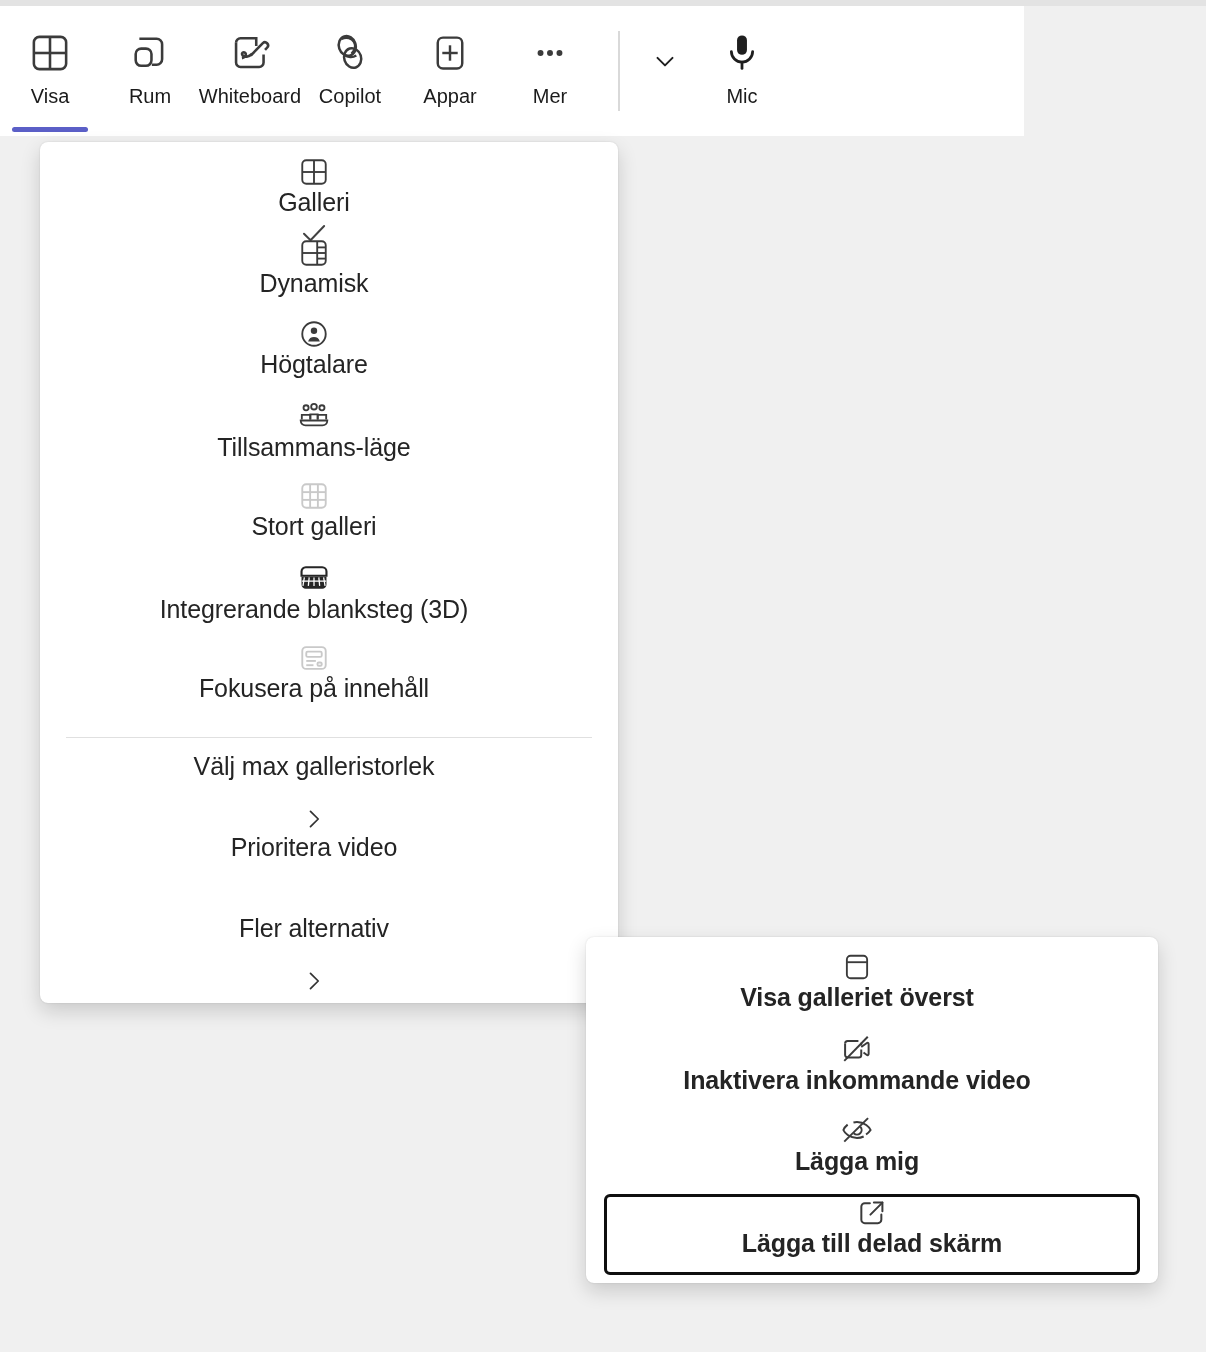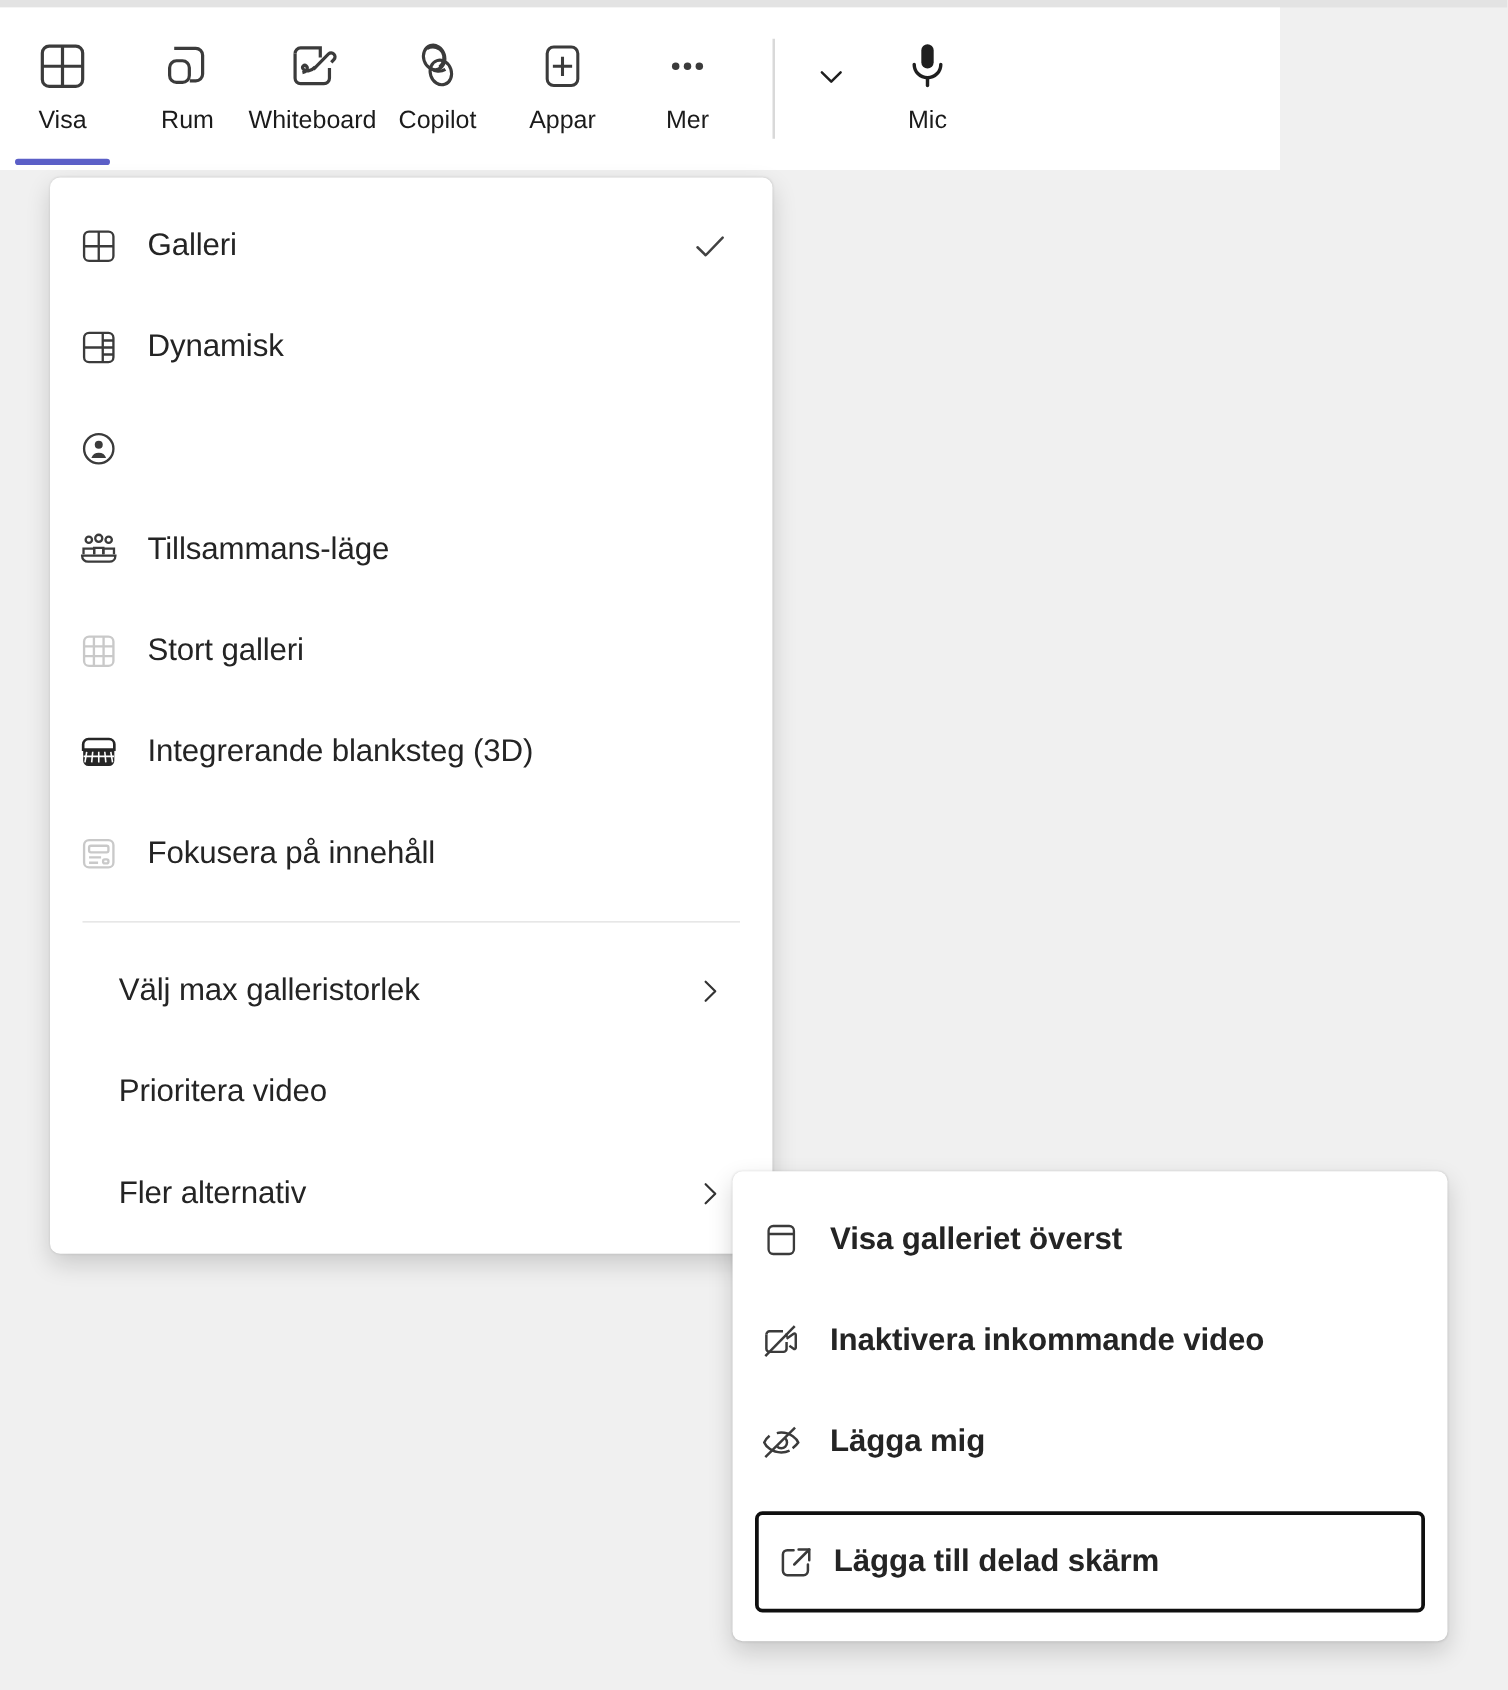--- a/index.html
+++ b/index.html
@@ -114,20 +114,21 @@
     font-weight: bold;
   }
 
   .menu-item {
     display: flex;
     align-items: center;
     height: 81px;
     padding: 0 30px 0 0;
     cursor: pointer;
     position: relative;
+    flex-direction: column;
   }
 
   .mi-icon {
     width: 78px;
     min-width: 78px;
     display: flex;
     align-items: center;
     justify-content: center;
   }
 
@@ -150,21 +151,21 @@
 
   .menu-sep {
     height: 1px;
     background: #e0e0e0;
     margin: 14px 26px 14px 26px;
   }
 
   .mi-focused {
     border: 3px solid #0f0f0f;
     border-radius: 6px;
-    margin: 15px 18px;
+    margin: 0 18px;
     padding-right: 0;
   }
   .mi-focused .mi-icon { width: 60px; min-width: 60px; }
 
   .pad-top-6 { margin-top: 6px; }
 
   svg { display: block; }
 </style>
 </head>
 <body>
@@ -298,20 +299,21 @@
     </div>
 
     <div class="menu-item">
       <span class="mi-icon">
         <svg width="32" height="32" viewBox="0 0 24 24">
           <circle cx="12" cy="12" r="8.8" fill="none" stroke="#3b3b3b" stroke-width="1.4"></circle>
           <circle cx="12" cy="9.6" r="2.4" fill="#3b3b3b"></circle>
           <path d="M7.6 17.6a4.6 4.6 0 0 1 8.8 0Z" fill="#3b3b3b"></path>
         </svg>
       </span>
+      <span class="mi-label">Högtalare</span>
       <span class="mi-trailing"></span>
     </div>
 
     <div class="menu-item">
       <span class="mi-icon">
         <svg width="34" height="34" viewBox="0 0 24 24" fill="none" stroke="#3b3b3b" stroke-width="1.3">
           <circle cx="6.4" cy="6.2" r="1.8"></circle>
           <circle cx="12" cy="5.4" r="2"></circle>
           <circle cx="17.6" cy="6.2" r="1.8"></circle>
           <path d="M3.4 14.4v-3.2h6v3.2"></path>

